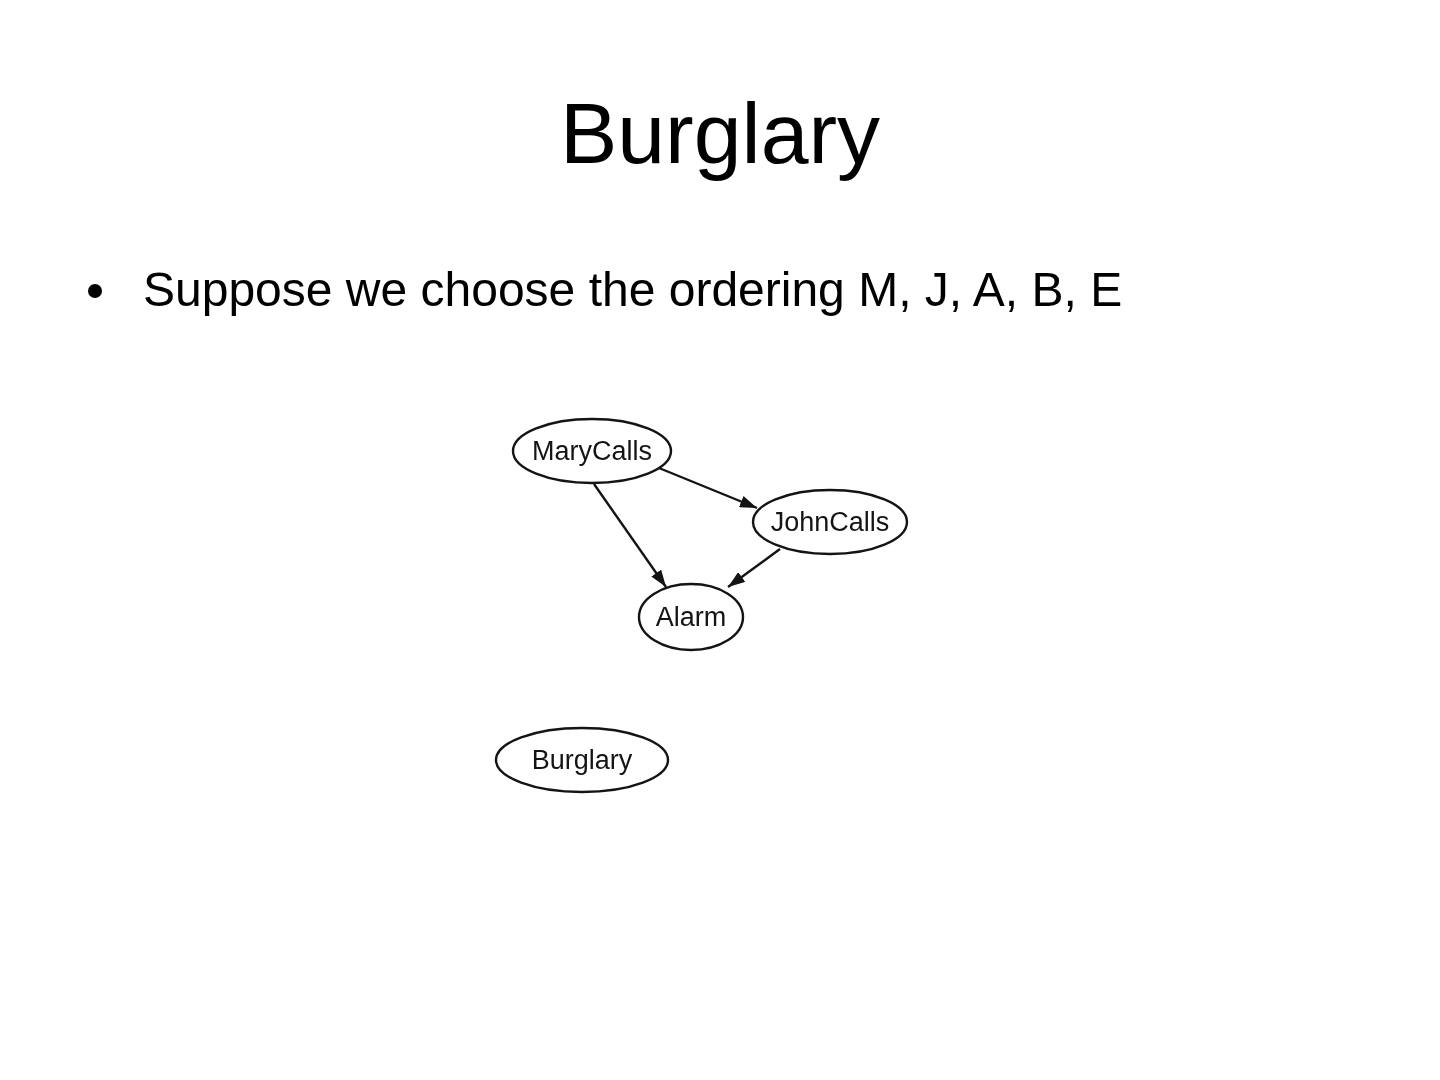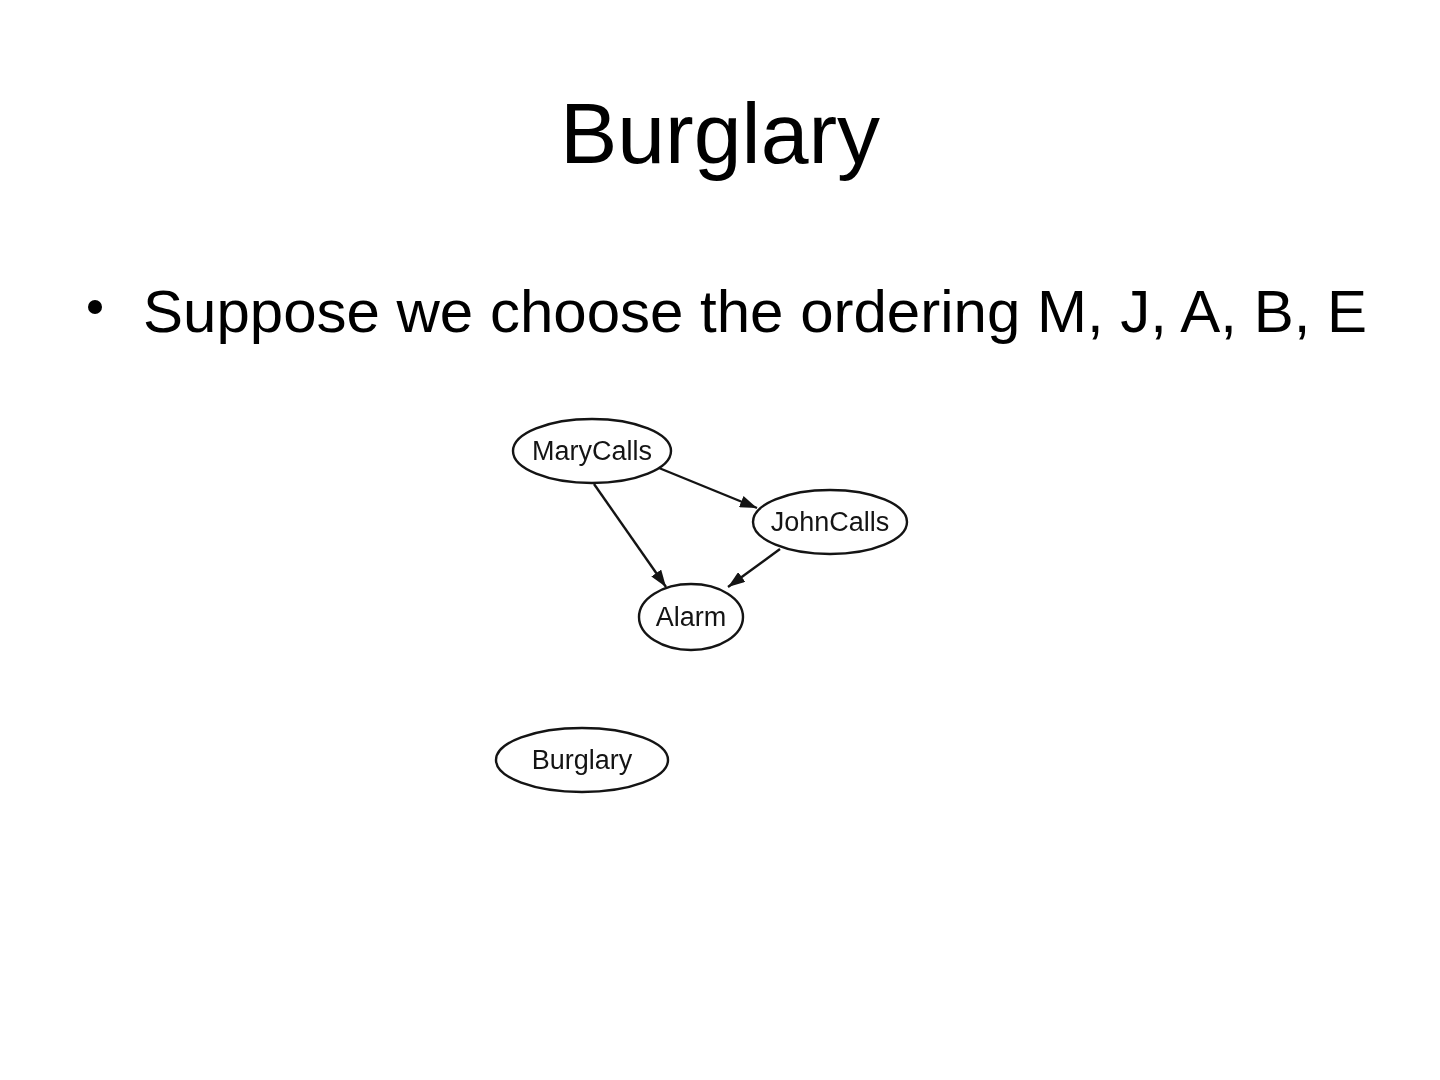--- a/index.html
+++ b/index.html
@@ -25,24 +25,24 @@
     font-size: 86px;
     font-weight: 400;
     line-height: 1;
     letter-spacing: 0;
     margin: 0;
     color: #000000;
   }
   .bullet-item {
     position: absolute;
     left: 88px;
-    top: 282px;
+    top: 266px;
     display: flex;
     align-items: flex-start;
-    font-size: 60px;
+    font-size: 48px;
     line-height: 1;
     color: #000000;
   }
   .bullet-dot {
     flex: none;
     width: 14px;
     height: 14px;
     border-radius: 50%;
     background: #000000;
     margin-top: 18px;

